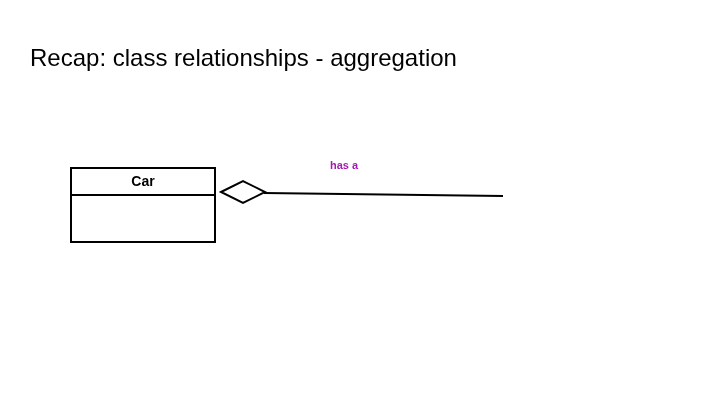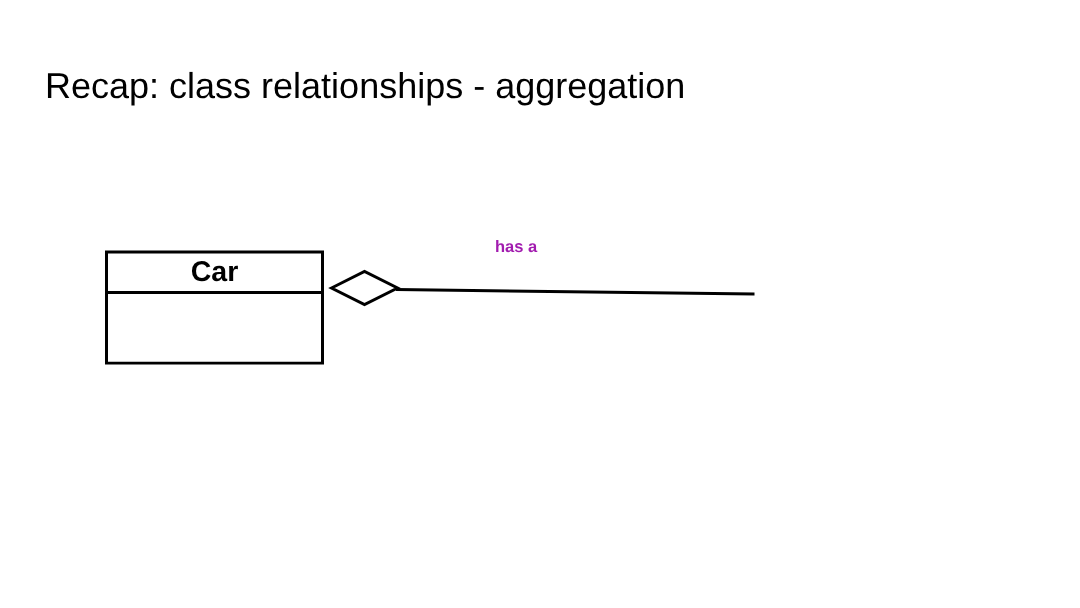--- a/index.html
+++ b/index.html
@@ -63,21 +63,21 @@
   }
   #class-car {
     left: 70px;
     top: 167px;
     width: 146px;
     height: 76px;
   }
   #class-car .uml-class-name {
     height: 27px;
     line-height: 25px;
-    font-size: 19px;
+    font-size: 14px;
   }
   #class-car .uml-class-body {
     height: 45px;
   }
   #class-wheel {
     left: 502px;
     top: 151px;
     width: 145px;
     height: 76px;
   }

